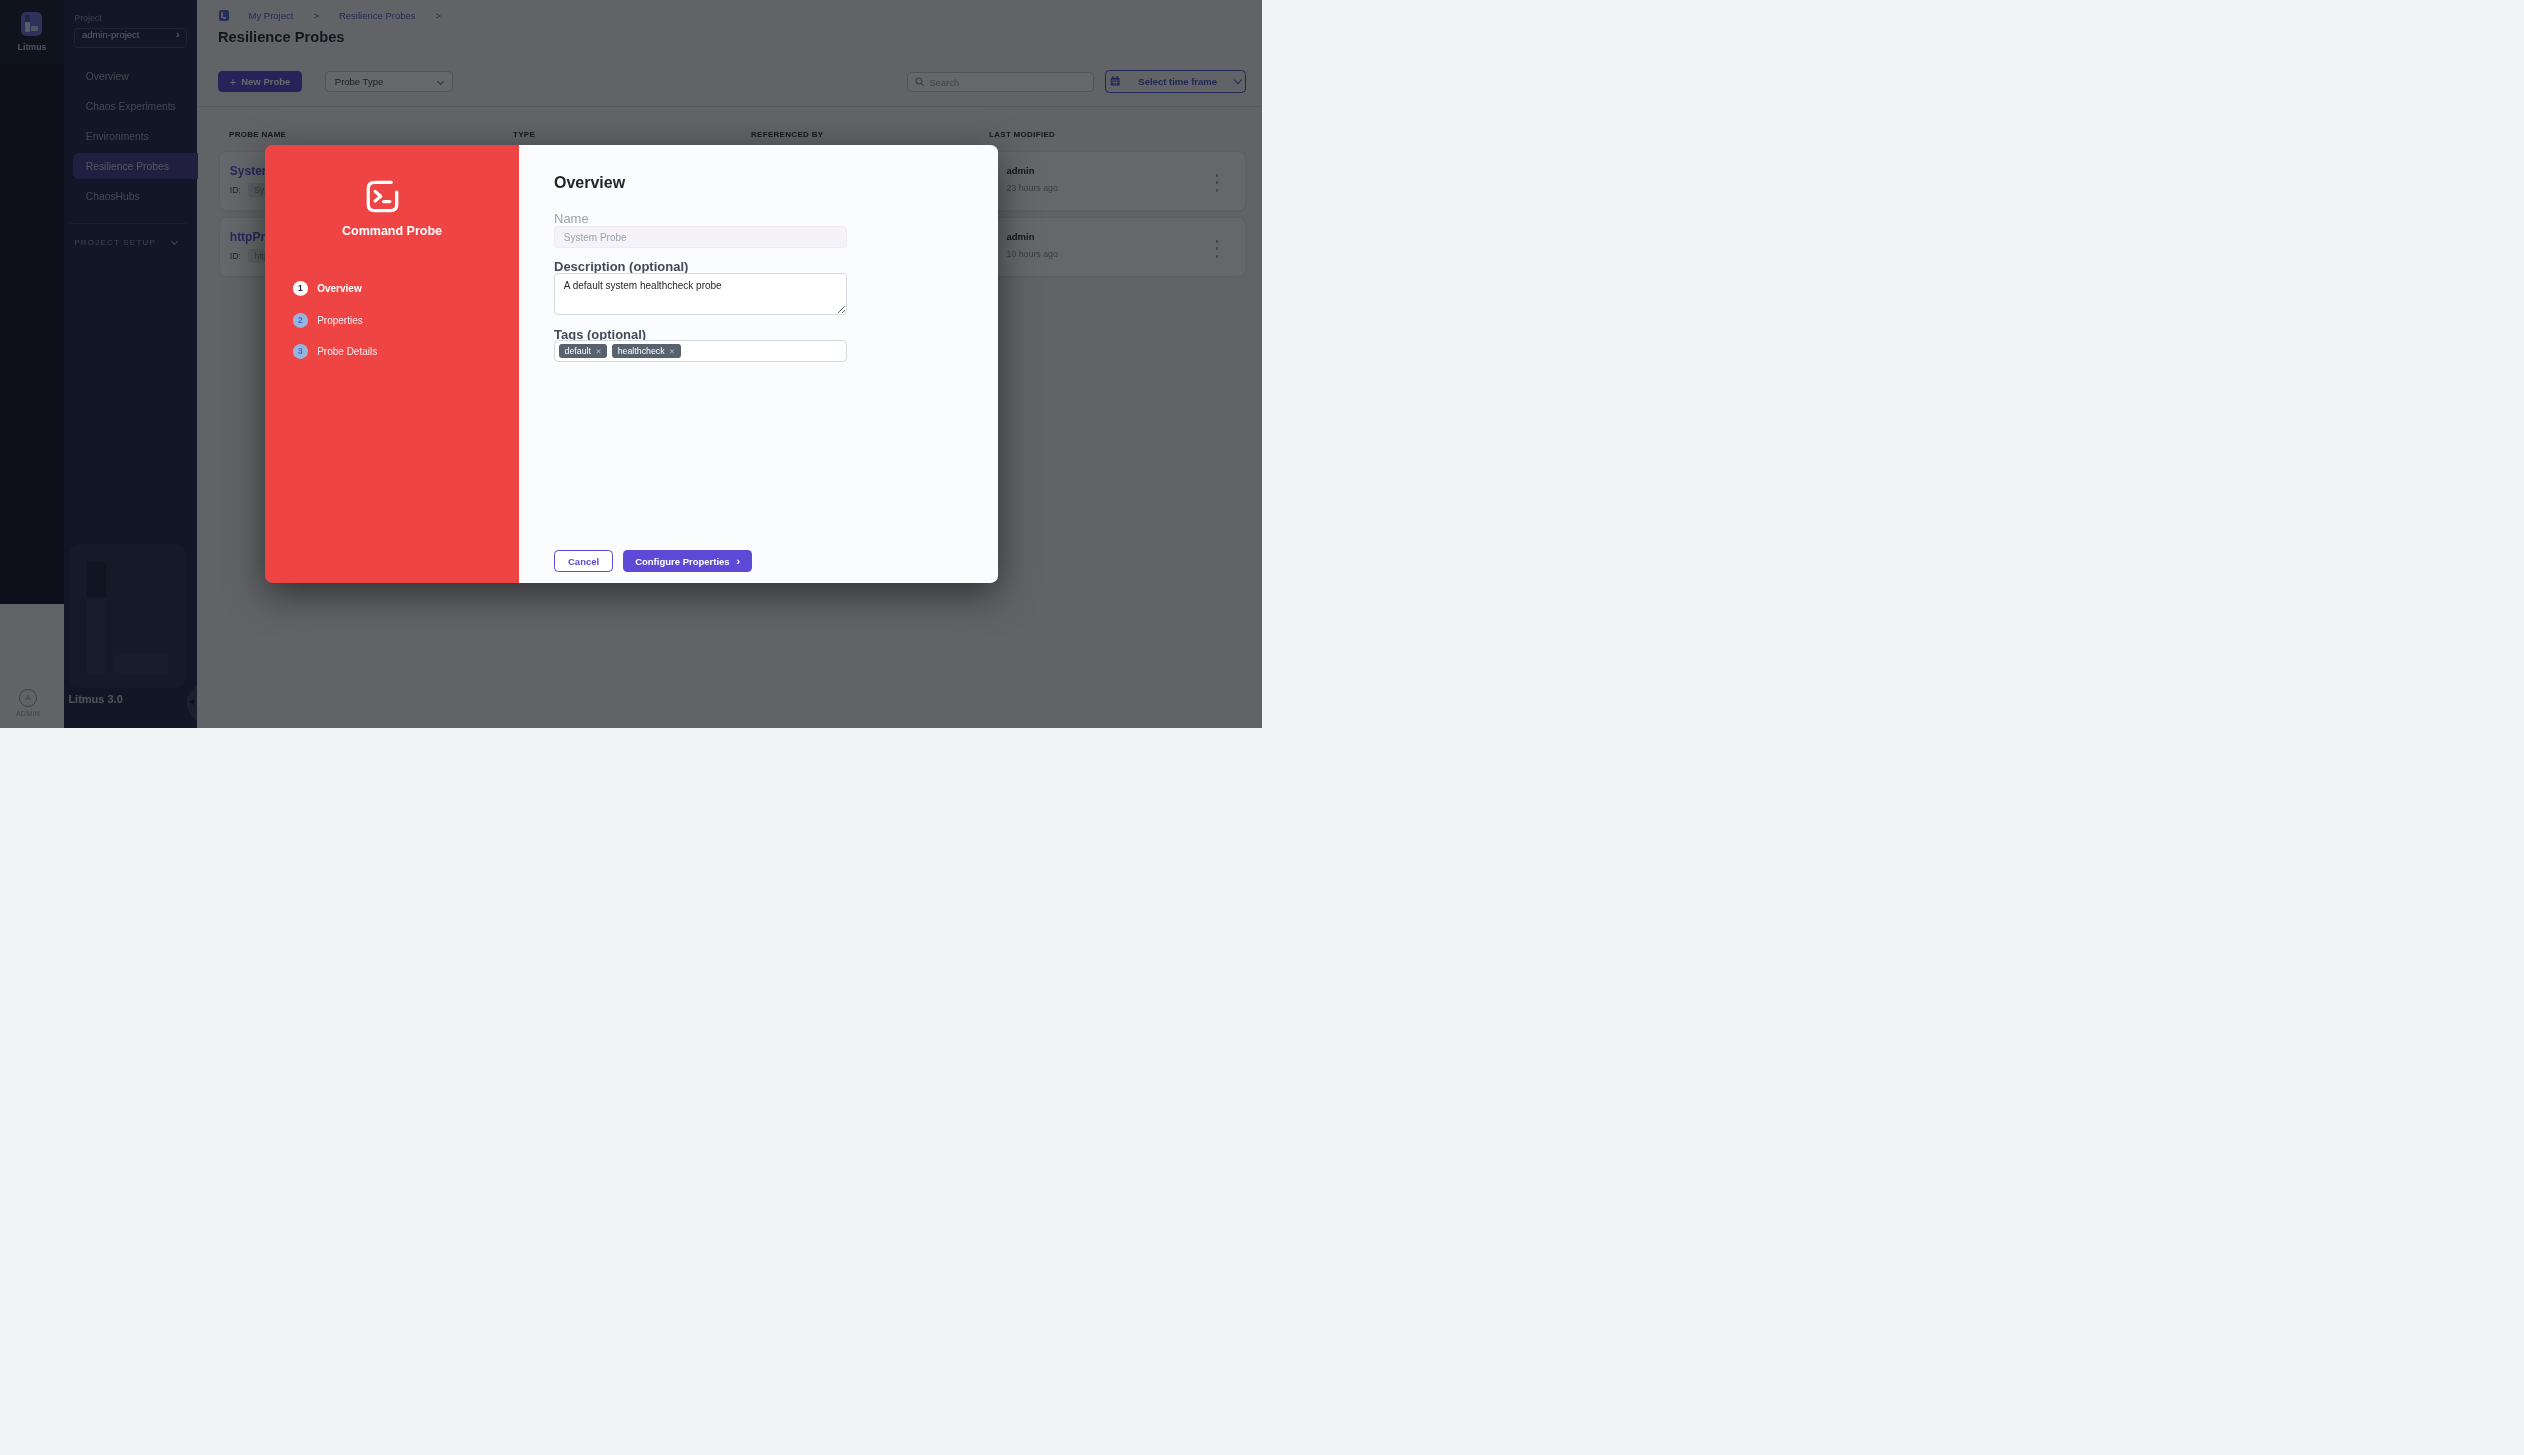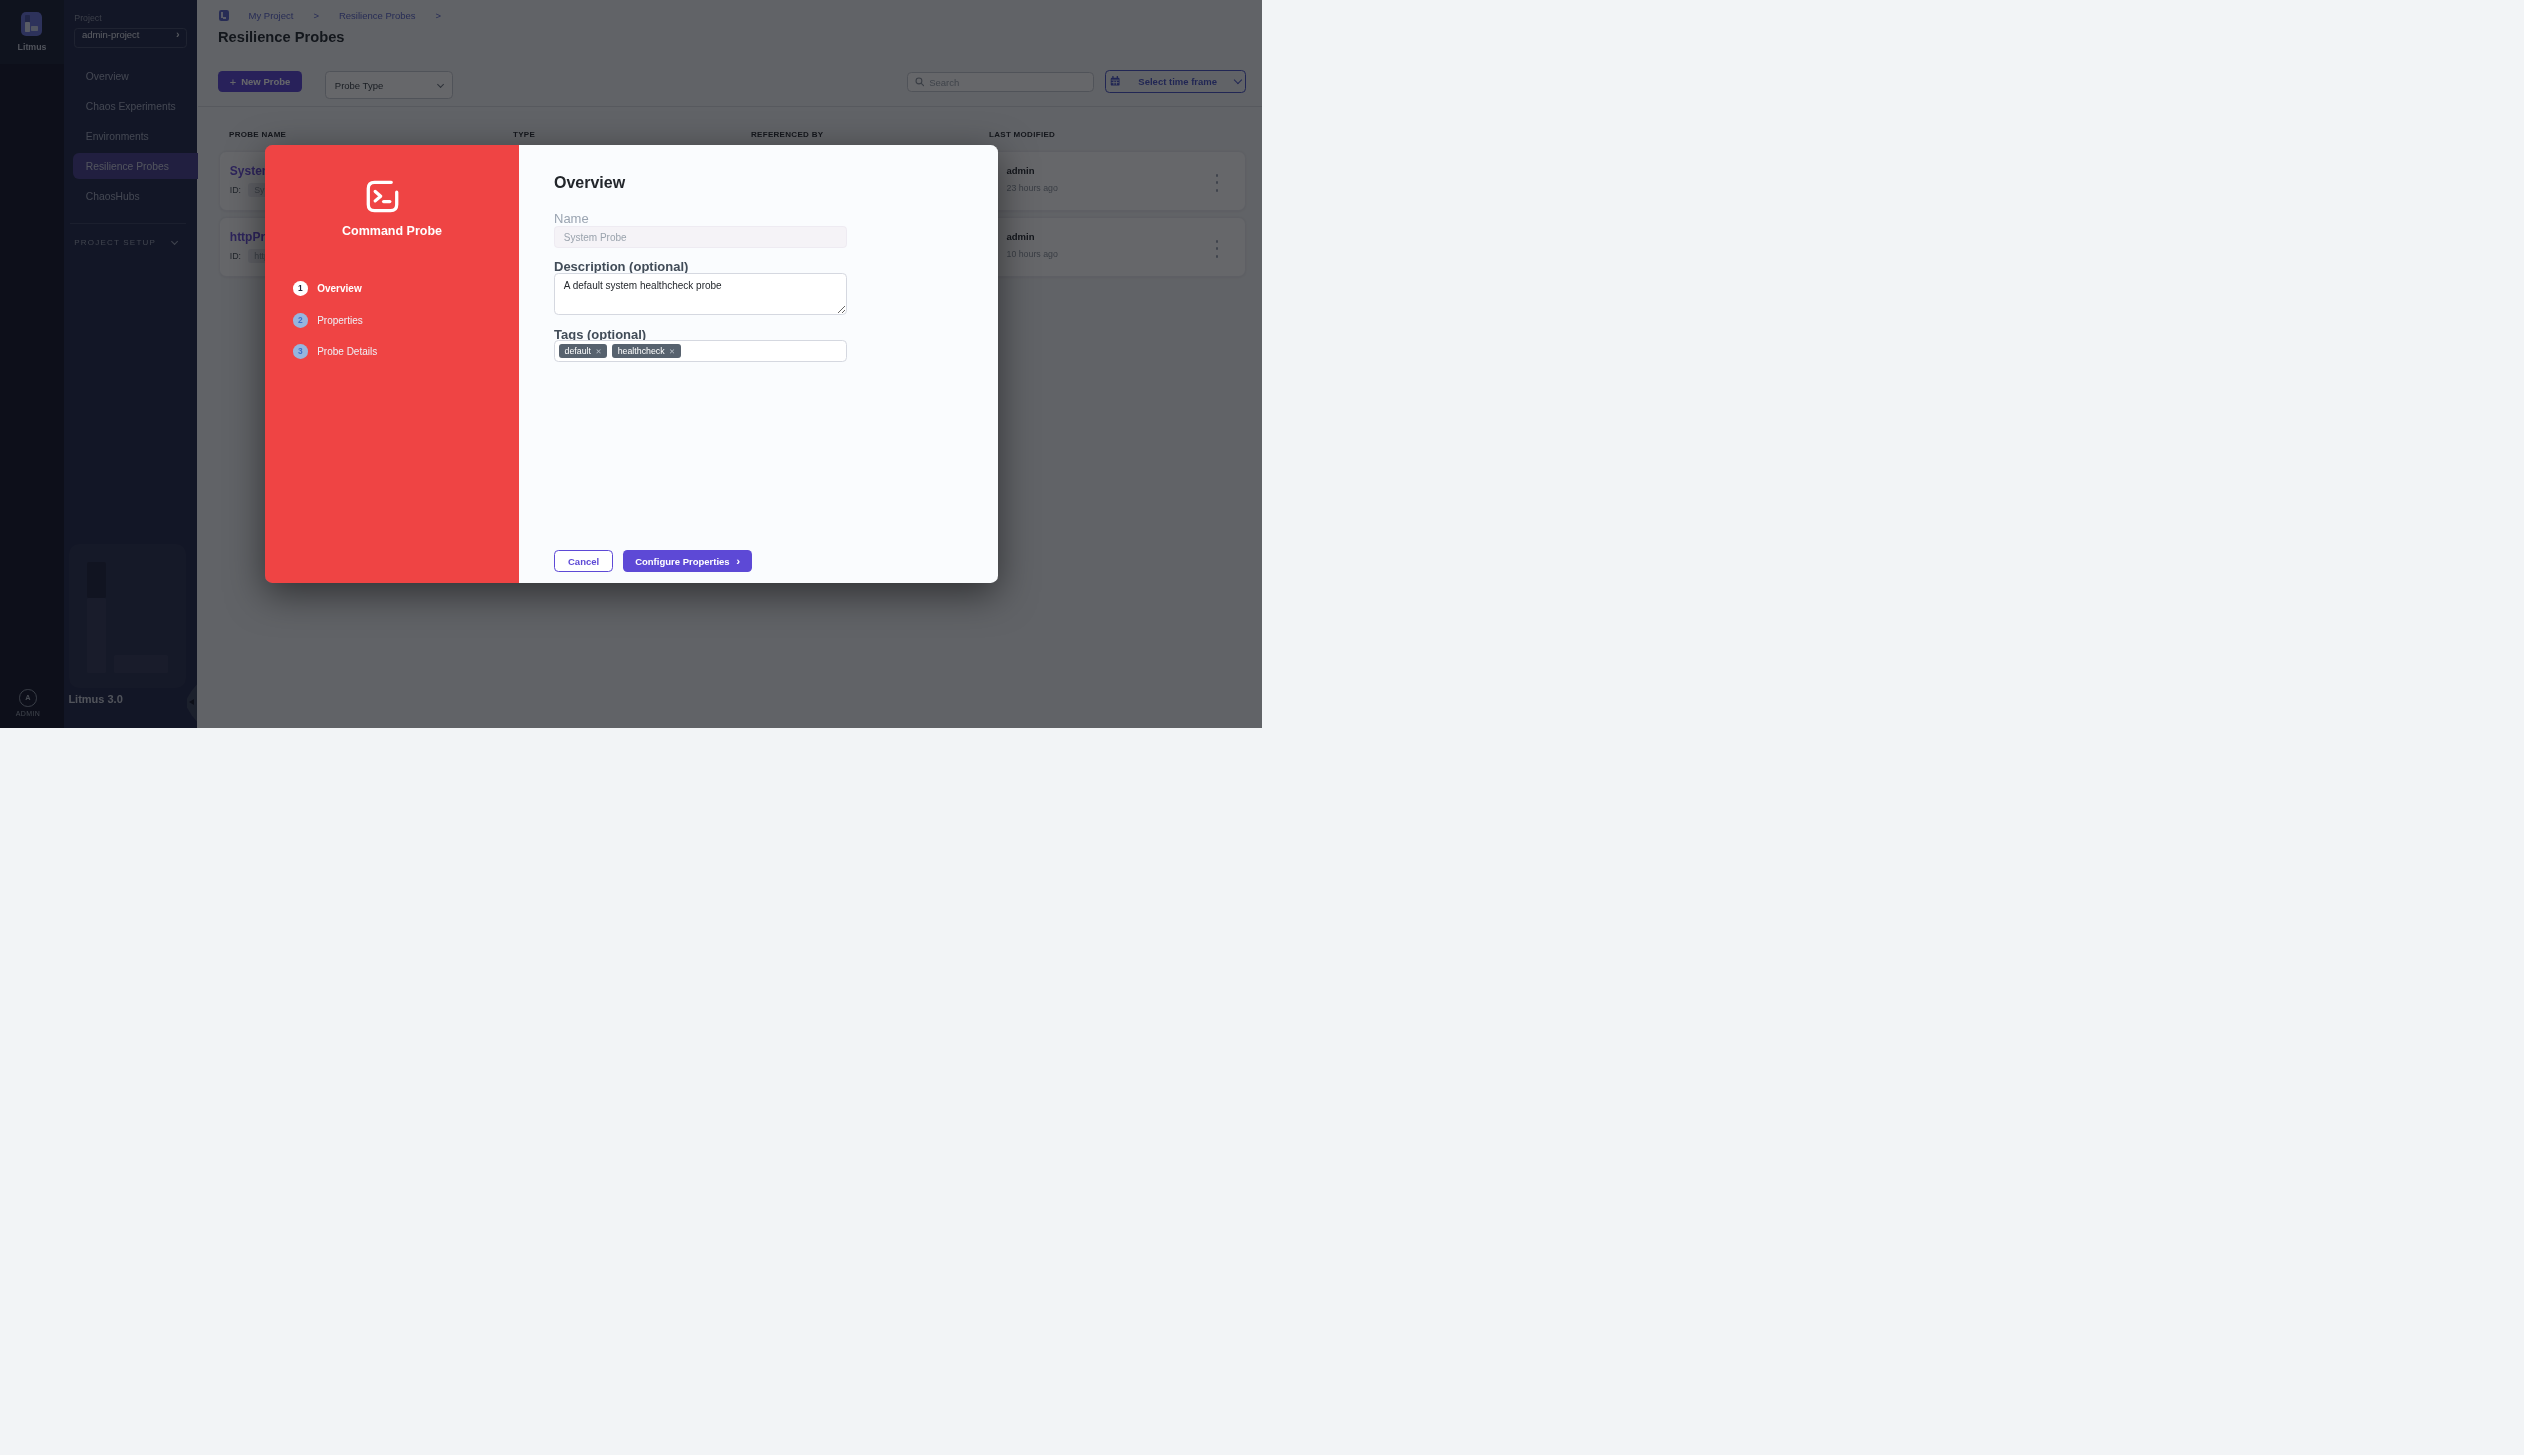--- a/index.html
+++ b/index.html
@@ -5,21 +5,21 @@
   * { margin:0; padding:0; box-sizing:border-box; }
   html,body { width:1262px; height:728px; }
   body {
     font-family:"Liberation Sans", sans-serif;
     background:#f2f4f6;
     position:relative;
     overflow:hidden;
   }
 
   
-  .rail { position:absolute; left:0; top:0; width:64px; height:728px; background:#151a2e; z-index:2; }
+  .rail { position:absolute; left:0; top:0; width:64px; height:604px; background:#151a2e; z-index:2; }
   .rail-top { position:absolute; left:0; top:0; width:64px; height:64px; background:#1c2238; }
   .logo { position:absolute; left:21px; top:11.7px; width:20.5px; height:24px; background:#6a74d8; border-radius:5.1px; }
   .logo .notch { position:absolute; left:4.4px; top:3.7px; width:5.1px; height:7.3px; background:#4a54a4; border-radius:0.7px; }
   .logo .vbar  { position:absolute; left:4.4px; top:10.3px; width:5.1px; height:10.3px; background:#dde1f2; border-radius:0.7px; }
   .logo .hbar  { position:absolute; left:10.3px; bottom:5.1px; width:6.6px; height:4.4px; background:#c9cfe8; border-radius:0.7px; }
   .rail-brand { position:absolute; left:0; top:42px; width:64px; text-align:center; font-size:8.8px; font-weight:700; color:#c3c9d6; }
   .avatar { position:absolute; left:19px; top:689px; width:17.6px; height:17.6px; border:1.1px solid #8b93a3; border-radius:50%;
             display:flex; align-items:center; justify-content:center; font-size:7.3px; font-weight:700; color:#aeb5c2; }
   .role { position:absolute; left:0; top:710px; width:56px; text-align:center; font-size:7px; letter-spacing:0.4px; color:#9aa1af; }
 
@@ -54,21 +54,21 @@
   .bc-logo { width:9.5px; height:11.7px; background:#5a65c9; border-radius:2.2px; position:relative; }
   .bc-logo i { position:absolute; left:2.2px; top:2.2px; width:2.2px; height:5.9px; background:#dfe3f7; }
   .bc-logo b { position:absolute; left:4.4px; bottom:2.2px; width:2.9px; height:2.2px; background:#dfe3f7; }
   .bc-link { cursor:pointer; }
   .bc-sep { color:#5a65c9; }
   .page-title { position:absolute; left:20px; top:29px; font-size:14.7px; font-weight:700; color:#272d34; }
 
   .btn-new { position:absolute; left:20px; top:71px; height:21px; padding:0 11.7px; background:#5d49d6; border:none; border-radius:4.4px;
              color:#fff; font-size:9.5px; font-weight:700; display:flex; align-items:center; gap:5.1px; cursor:pointer; font-family:inherit; }
   .btn-new .plus { font-size:11px; font-weight:400; }
-  .sel-type { position:absolute; left:127px; top:71px; width:128px; height:28px; background:#fff; border:0.7px solid #c6cad2; border-radius:4.4px;
+  .sel-type { position:absolute; left:127px; top:71px; width:128px; height:21px; background:#fff; border:0.7px solid #c6cad2; border-radius:4.4px;
               display:flex; align-items:center; padding:0 8.8px; font-size:9.5px; color:#383f46; cursor:pointer; }
   .sel-type .grow { flex:1; }
   .sel-type .chev { border-color:#6b727c; }
   .search { position:absolute; left:709px; top:72px; width:187px; height:20px; background:#fff; border:0.7px solid #c6cad2; border-radius:4.4px;
             display:flex; align-items:center; padding:0 6.6px; gap:5.1px; }
   .search input { border:none; outline:none; flex:1; font-size:9.5px; color:#434a52; background:transparent; font-family:inherit; }
   .search input::placeholder { color:#9aa3ad; }
   .btn-time { position:absolute; left:907px; top:70px; width:141px; height:23px; background:transparent; border:1.1px solid #4a55c4; border-radius:4.4px;
               display:flex; align-items:center; justify-content:center; gap:18px; color:#4a55c4; font-size:9.5px; font-weight:700; cursor:pointer; font-family:inherit; }
   .btn-time .chev { border-color:#4a55c4; border-width:1.8px; width:5.9px; height:5.9px; margin-top:-2.9px; }

